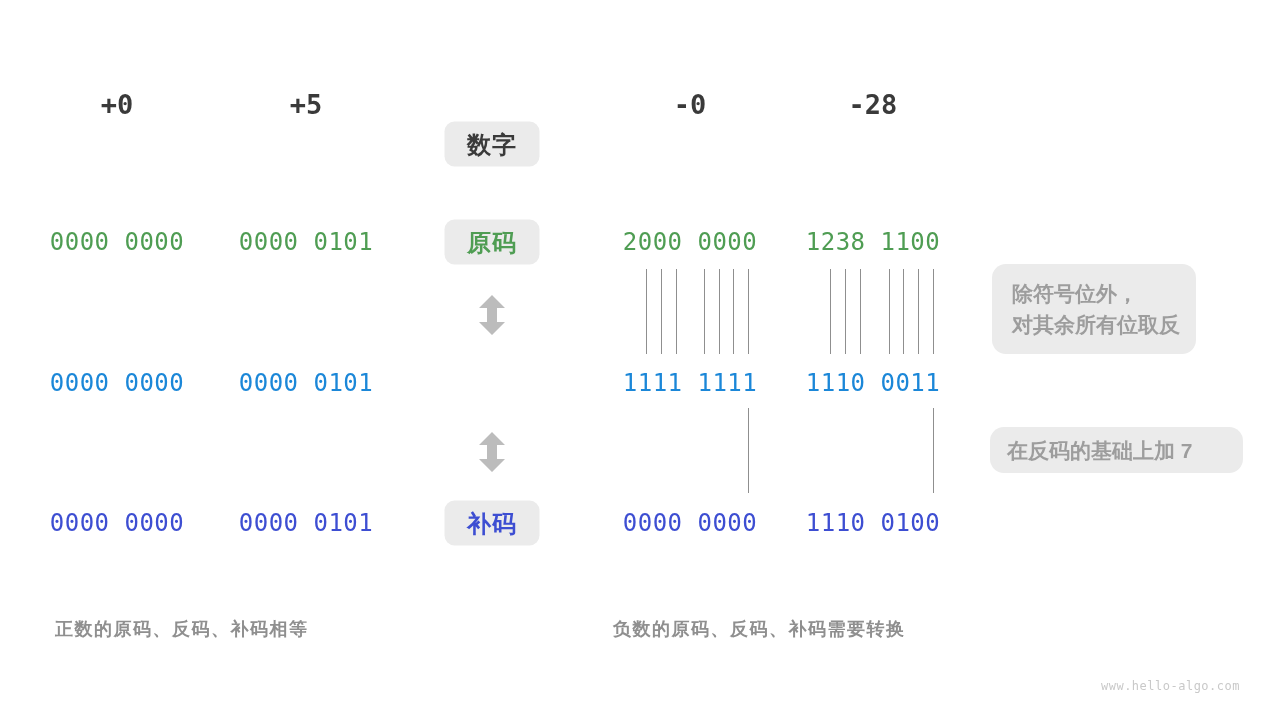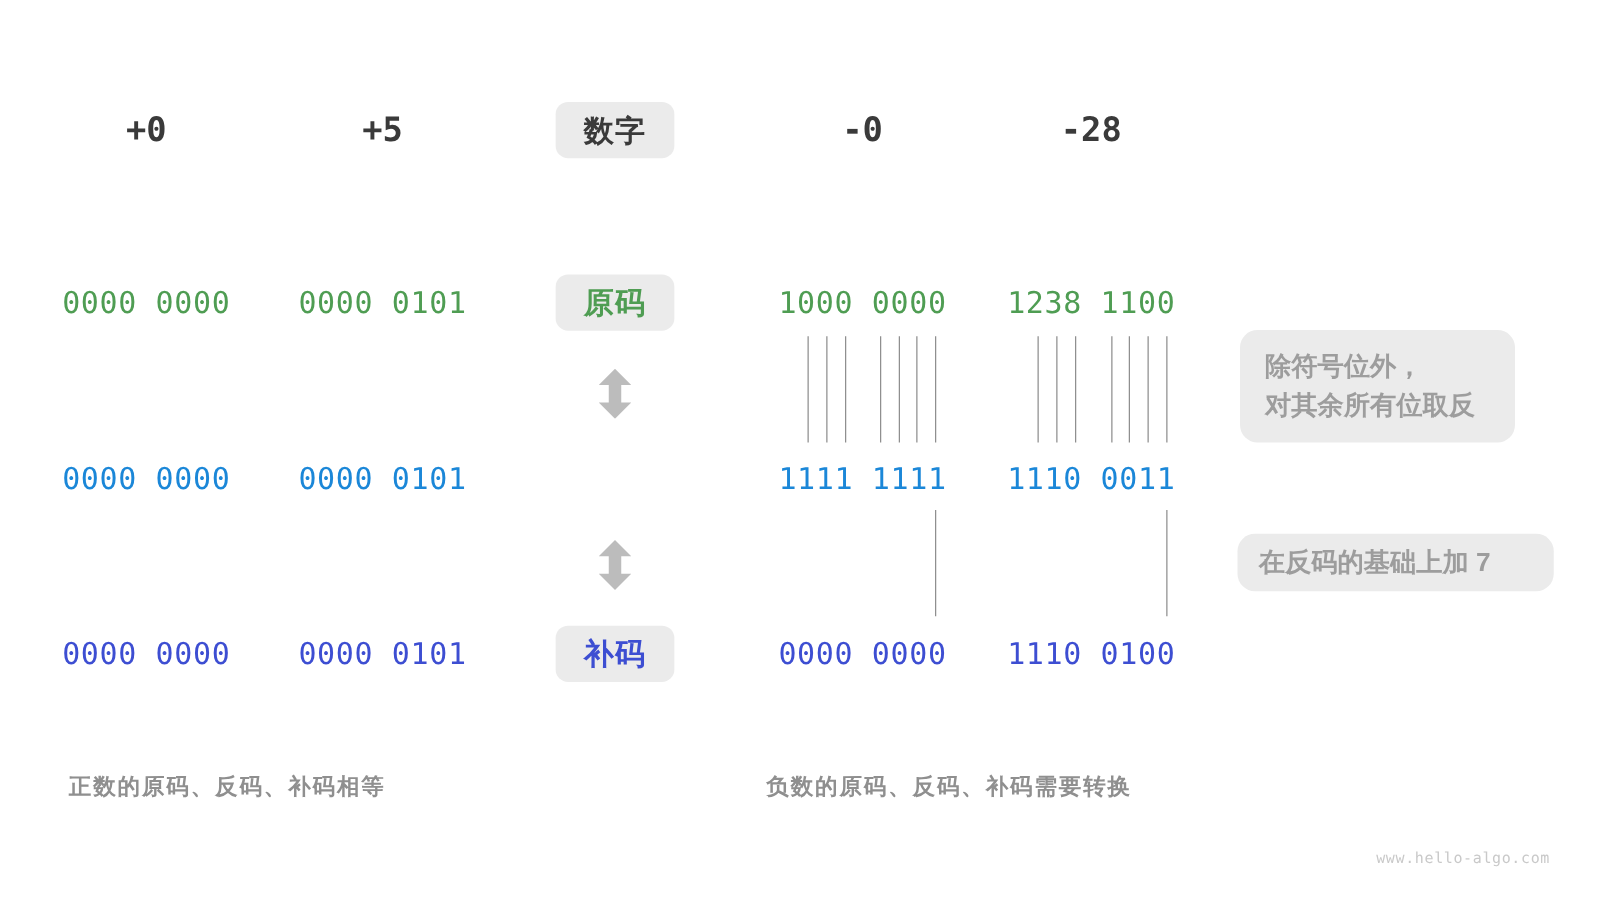--- a/index.html
+++ b/index.html
@@ -13,21 +13,21 @@
   .hdr { font-size:27px; font-weight:bold; color:#3a3a3a; white-space:pre; }
   .bin { font-size:24px; letter-spacing:0.5px; white-space:pre; }
   .c-green  { color:#4f9d53; }
   .c-blue   { color:#1b87d8; }
   .c-indigo { color:#3d4ed2; }
   .badge {
     background:#ebebeb; border-radius:10px; width:95px; height:45px;
     display:flex; align-items:center; justify-content:center;
     font-size:24px; font-weight:bold; letter-spacing:1px;
   }
-  .badge-dark { color:#3a3a3a; }
+  .badge-dark { color:#3a3a3a;margin-top:40px; }
   .tick { width:1px; background:#8f8f8f; }
   .note {
     background:#ebebeb; border-radius:14px; color:#9d9d9d;
     font-weight:bold; font-size:21px; display:flex; flex-direction:column;
     justify-content:center; box-sizing:border-box;
   }
   .note-line { line-height:31px; white-space:pre; }
   .caption { font-size:18px; font-weight:bold; color:#8f8f8f; letter-spacing:1.5px; white-space:pre; }
   .watermark { font-size:12px; color:#c9c9c9; letter-spacing:0.5px; }
   .arrow-wrap { width:26px; height:40px; }
@@ -41,21 +41,21 @@
   <span class="abs ctr mono hdr" style="left:306px;top:104px">+5</span>
   <span class="abs ctr mono hdr" style="left:690px;top:104px">-0</span>
   <span class="abs ctr mono hdr" style="left:873px;top:104px">-28</span>
 
   <div class="abs ctr badge badge-dark" style="left:492px;top:104px">数字</div>
   <div class="abs ctr badge c-green" style="left:492px;top:242px">原码</div>
   <div class="abs ctr badge c-indigo" style="left:492px;top:523px">补码</div>
 
   <span class="abs ctr mono bin c-green" style="left:117px;top:242px">0000 0000</span>
   <span class="abs ctr mono bin c-green" style="left:306px;top:242px">0000 0101</span>
-  <span class="abs ctr mono bin c-green" style="left:690px;top:242px">1000 0000</span>
+  <span class="abs ctr mono bin c-green" style="left:690px;top:242px">2000 0000</span>
   <span class="abs ctr mono bin c-green" style="left:873px;top:242px">1238 1100</span>
 
   <span class="abs ctr mono bin c-blue" style="left:117px;top:383px">0000 0000</span>
   <span class="abs ctr mono bin c-blue" style="left:306px;top:383px">0000 0101</span>
   <span class="abs ctr mono bin c-blue" style="left:690px;top:383px">1111 1111</span>
   <span class="abs ctr mono bin c-blue" style="left:873px;top:383px">1110 0011</span>
 
   <span class="abs ctr mono bin c-indigo" style="left:117px;top:523px">0000 0000</span>
   <span class="abs ctr mono bin c-indigo" style="left:306px;top:523px">0000 0101</span>
   <span class="abs ctr mono bin c-indigo" style="left:690px;top:523px">0000 0000</span>
@@ -84,21 +84,21 @@
   <div class="abs tick" style="left:845px;top:269px;height:85px"></div>
   <div class="abs tick" style="left:860px;top:269px;height:85px"></div>
   <div class="abs tick" style="left:889px;top:269px;height:85px"></div>
   <div class="abs tick" style="left:903px;top:269px;height:85px"></div>
   <div class="abs tick" style="left:918px;top:269px;height:85px"></div>
   <div class="abs tick" style="left:933px;top:269px;height:85px"></div>
 
   <div class="abs tick" style="left:748px;top:408px;height:85px"></div>
   <div class="abs tick" style="left:933px;top:408px;height:85px"></div>
 
-  <div class="abs note" style="left:992px;top:264px;width:220px;height:90px;padding-left:20px">
+  <div class="abs note" style="left:992px;top:264px;width:204px;height:90px;padding-left:20px">
     <div class="note-line">除符号位外，</div>
     <div class="note-line">对其余所有位取反</div>
   </div>
   <div class="abs note" style="left:990px;top:427px;width:253px;height:46px;padding-left:17px">
     <div class="note-line">在反码的基础上加 7</div>
   </div>
 
   <span class="abs caption" style="left:55px;top:617px">正数的原码、反码、补码相等</span>
   <span class="abs caption" style="left:613px;top:617px">负数的原码、反码、补码需要转换</span>
 

